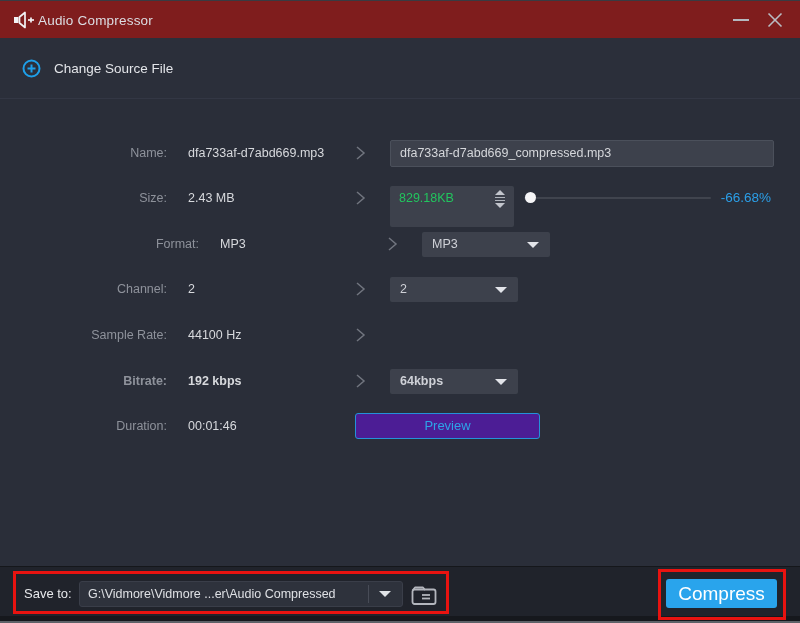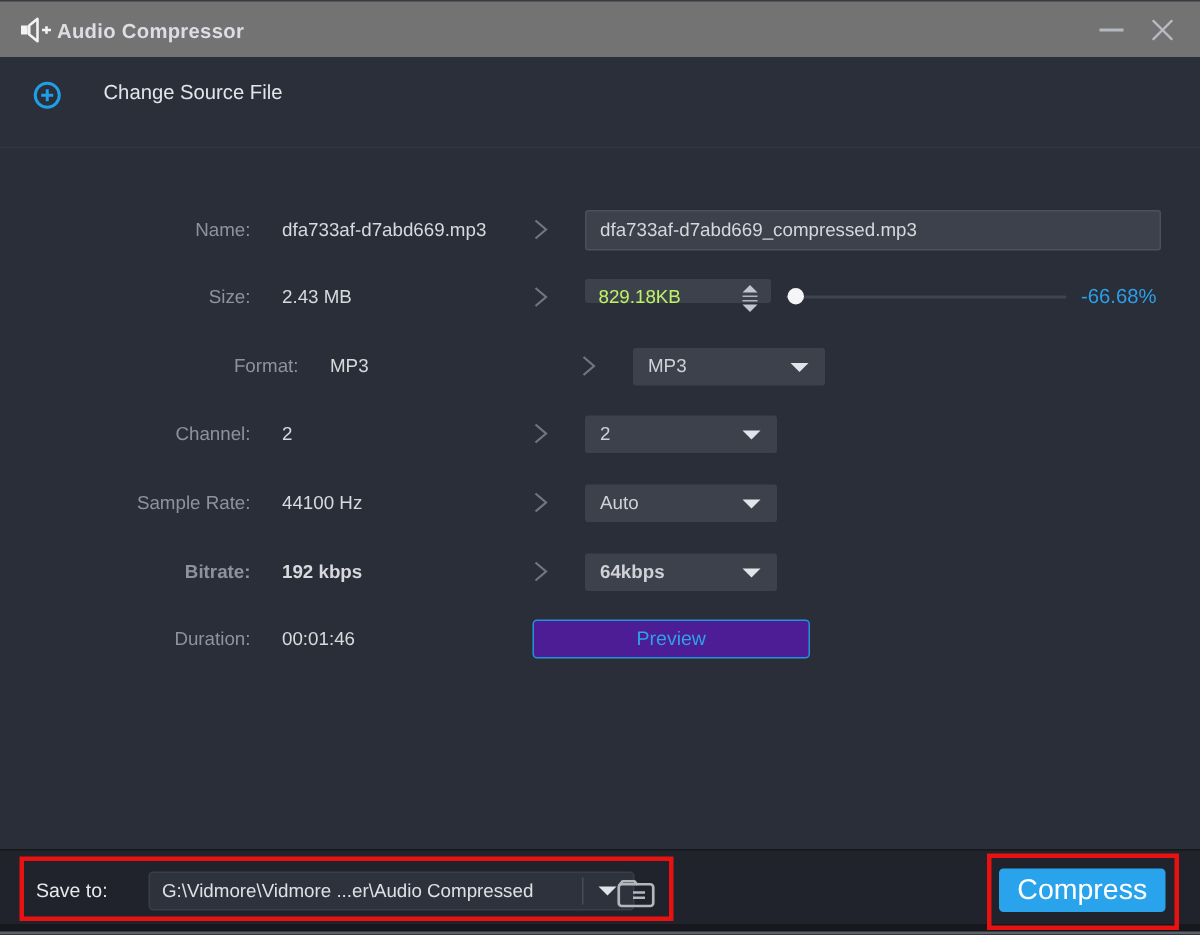--- a/index.html
+++ b/index.html
@@ -8,60 +8,59 @@
     font-family:"Liberation Sans","DejaVu Sans",sans-serif;
     background:#2a2e39;
     position:relative;
     overflow:hidden;
     -webkit-font-smoothing:antialiased;
   }
 
   
   .titlebar {
     position:absolute; left:0; top:0; width:800px; height:38px;
-    background:#737373;
+    background:#7f1d1d;
     border-top:1px solid #383b42;
-    font-weight:bold;
   }
   .titlebar .app-title {
     position:absolute; left:38px; top:0; height:38px;
     display:flex; align-items:center;
     color:#dcdee3; font-size:13.5px; letter-spacing:0.2px;
   }
   .speaker { position:absolute; left:13px; top:10px; }
   .win-min { position:absolute; left:731px; top:8px; width:20px; height:22px; display:flex; align-items:center; justify-content:center; }
   .win-min .bar { width:16px; height:2px; background:#b4b8bf; }
   .win-close { position:absolute; left:765px; top:8px; width:20px; height:22px; display:flex; align-items:center; justify-content:center; }
 
   
   .header {
     position:absolute; left:0; top:38px; width:800px; height:61px;
     background:#2b2f3a;
     border-bottom:1px solid #333744;
   }
-  .change-source { position:absolute; left:22px; top:16px; height:28px; display:flex; gap:28px; cursor:pointer; }
+  .change-source { position:absolute; left:22px; top:16px; height:28px; display:flex; align-items:center; gap:13px; cursor:pointer; }
   .change-source .label { color:#e3e5e9; font-size:13.5px; }
 
   
   .main { position:absolute; left:0; top:99px; width:800px; height:467px; background:#2a2e39; }
   .row { position:absolute; left:0; width:800px; height:28px; }
   .row .lbl { position:absolute; left:0; top:0; width:167px; height:28px; line-height:28px; text-align:right; color:#8e929b; font-size:12.5px;padding-left:48px; }
   .row .val { position:absolute; left:188px; top:0; height:28px; line-height:28px; color:#d7d9dd; font-size:12.5px; }
   .row .chev { position:absolute; left:352px; top:6px; }
 
   .text-input {
     position:absolute; left:390px; top:1px; width:384px; height:27px;
     background:#3d414c; border:1px solid #4b505b; border-radius:2px;
     color:#d5d7db; font-size:12.5px; line-height:25px; padding-left:9px;
     white-space:nowrap; overflow:hidden;
   }
   .spinbox {
-    position:absolute; left:390px; top:2px; width:124px; height:16px;
+    position:absolute; left:390px; top:2px; width:124px; height:41px;
     background:#3d414c; border-radius:2px;
-    color:#bef264; font-size:12.5px; line-height:25px; padding-left:9px;
+    color:#22c55e; font-size:12.5px; line-height:25px; padding-left:9px;
   }
   .spin-arrows { position:absolute; right:7px; top:3px; width:14px; height:19px; display:flex; flex-direction:column; align-items:center; justify-content:center; gap:2px; }
   .tri-up { width:0; height:0; border-left:5px solid transparent; border-right:5px solid transparent; border-bottom:5px solid #c3c6cd; }
   .tri-down { width:0; height:0; border-left:5px solid transparent; border-right:5px solid transparent; border-top:5px solid #c3c6cd; }
   .spin-line { width:10px; height:1px; background:#b0b4bc; }
 
   .slider-track { position:absolute; left:524px; top:13px; width:187px; height:2px; background:#40444e; border-radius:1px; }
   .slider-handle { position:absolute; left:525px; top:8px; width:11px; height:11px; border-radius:50%; background:#f5f5f7; }
   .percent { position:absolute; left:671px; top:0; width:100px; height:28px; line-height:28px; text-align:right; color:#2b9fe8; font-size:13.5px; }
 
@@ -79,21 +78,21 @@
     color:#2da3e8; font-size:13px; text-align:center; line-height:24px; cursor:pointer;
   }
 
   
   .bottombar { position:absolute; left:0; top:566px; width:800px; height:50px; background:#20232b; border-top:1px solid #15171b; }
   .window-bottom { position:absolute; left:0; top:616px; width:800px; height:7px; background:#16181d; border-bottom:2px solid #5d6268; }
 
   .saveto-label { position:absolute; left:24px; top:581px; height:26px; line-height:26px; color:#e7e9ec; font-size:13px; }
   .save-combo {
     position:absolute; left:79px; top:581px; width:324px; height:26px;
-    background:#2e323c; border:1px solid #3a3e49; border-radius:3px;margin-left:20px;
+    background:#2e323c; border:1px solid #3a3e49; border-radius:3px;
   }
   .save-combo .path { position:absolute; left:8px; top:0; width:352px; height:24px; line-height:24px; color:#dee0e4; font-size:12.5px; white-space:nowrap; overflow:hidden; }
   .save-combo .divider { position:absolute; left:288px; top:3px; width:1px; height:18px; background:#484c57; }
   .save-combo .caret { position:absolute; right:11px; top:9px; width:0; height:0;
     border-left:6px solid transparent; border-right:6px solid transparent; border-top:6px solid #e0e3e7; }
   .folder-btn { position:absolute; left:409px; top:583px; width:30px; height:24px; display:flex; align-items:center; justify-content:center; cursor:pointer; }
 
   .compress-btn {
     position:absolute; left:666px; top:579px; width:111px; height:29px;
     background:#29a4ec; border-radius:3px; border:none;
@@ -191,24 +190,20 @@
       <div class="caret"></div>
     </div>
   </div>
 
   <div class="row" style="top:222px;">
     <div class="lbl">Sample Rate:</div>
     <div class="val">44100 Hz</div>
     <svg class="chev" width="16" height="16" viewBox="0 0 16 16">
         <polyline points="5,2 12,8 5,14" fill="none" stroke="#71757f" stroke-width="1.5"></polyline>
       </svg>
-    <div class="select">
-      <span>Auto</span>
-      <div class="caret"></div>
-    </div>
   </div>
 
   <div class="row" style="top:268px;font-weight:bold;">
     <div class="lbl">Bitrate:</div>
     <div class="val">192 kbps</div>
     <svg class="chev" width="16" height="16" viewBox="0 0 16 16">
         <polyline points="5,2 12,8 5,14" fill="none" stroke="#71757f" stroke-width="1.5"></polyline>
       </svg>
     <div class="select">
       <span>64kbps</span>

